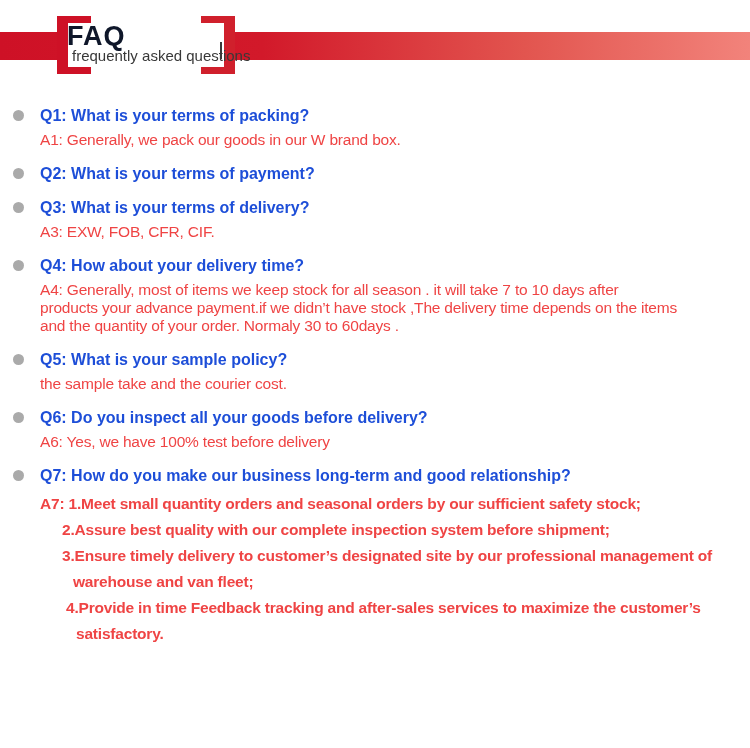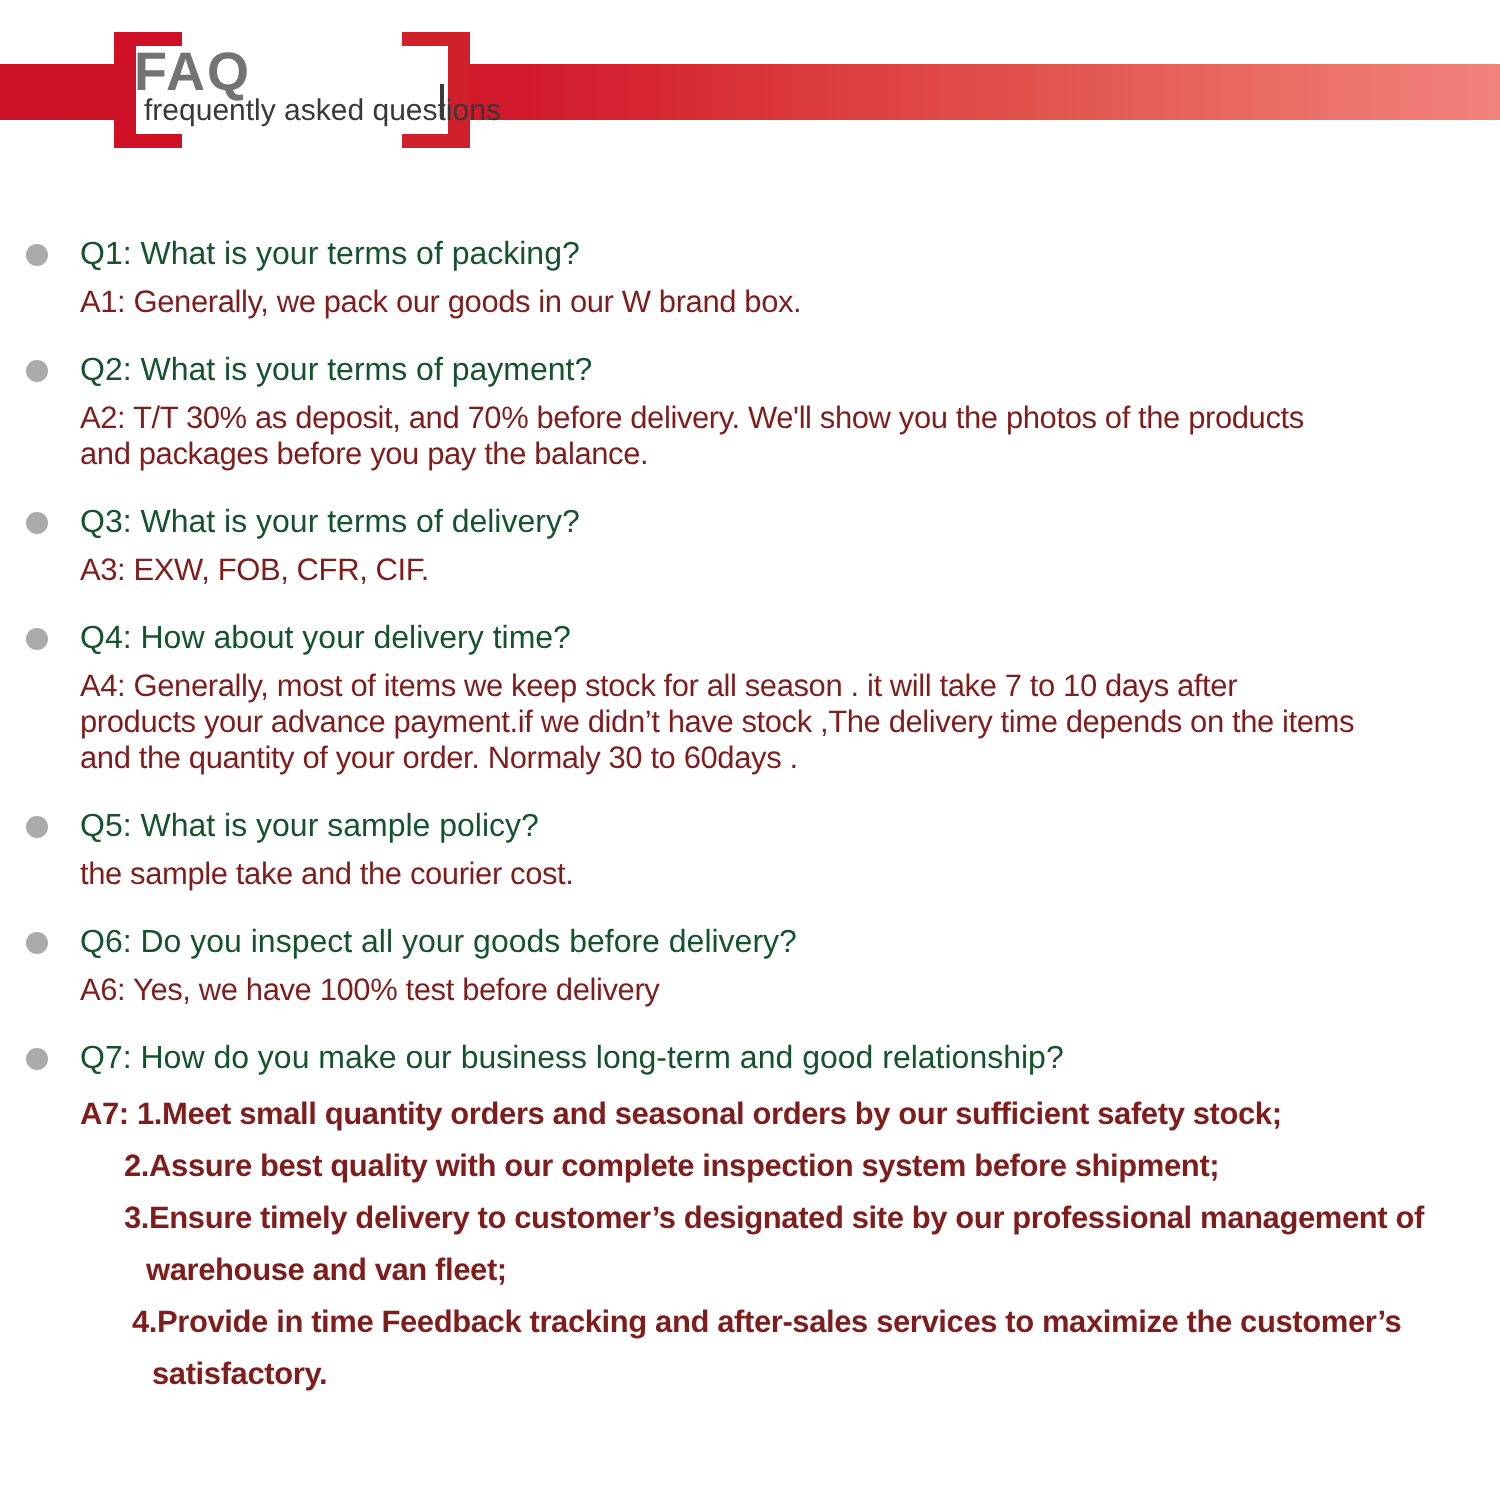--- a/index.html
+++ b/index.html
@@ -30,44 +30,44 @@
   }
   .bracket-right {
     position:absolute; right:0; top:2px; width:34px; height:58px;
     box-sizing:border-box;
     border-right:11px solid #d0202c;
     border-top:7px solid #d0202c;
     border-bottom:7px solid #d0202c;
   }
   .faq-title {
     position:absolute; left:10px; top:7px;
-    font-size:27px; font-weight:bold; color:#737373; letter-spacing:1px;
+    font-size:27px; font-weight:bold; color:#0f172a; letter-spacing:1px;
   }
   .faq-subtitle {
     position:absolute; left:15px; top:33px;
     font-size:15px; color:#383838; white-space:nowrap;
   }
   .subtitle-tick {
     position:absolute; right:13px; top:28px; width:2px; height:17px; background:#3a3a3a;
   }
 
   
   .content { padding:17px 20px 0 40px; }
   .qa { position:relative; margin-bottom:16px; }
   .bullet {
     position:absolute; left:-27px; top:3px;
     width:11px; height:11px; border-radius:50%;
     background:#aaaaaa;
   }
   .q {
-    font-size:16px; font-weight:normal; color:#14532d;
-    line-height:18px; margin:12px 0 6px 0; white-space:nowrap;
+    font-size:16px; font-weight:bold; color:#1d4ed8;
+    line-height:18px; margin:0 0 6px 0; white-space:nowrap;
   }
   .a {
-    font-size:15.5px; color:#7f1d1d; line-height:18px; letter-spacing:-0.2px;
+    font-size:15.5px; color:#ef4444; line-height:18px; letter-spacing:-0.2px;
   }
   .a .line { white-space:nowrap; }
   .qa-7 .a .line { line-height:26px;font-weight:bold; }
   .ind-1 { padding-left:22px; }
   .ind-2 { padding-left:33px; }
   .ind-3 { padding-left:26px; }
   .ind-4 { padding-left:36px; }
 </style>
 </head>
 <body>
@@ -89,24 +89,20 @@
     <span class="bullet"></span>
     <div class="q">Q1: What is your terms of packing?</div>
     <div class="a">
       <div class="line">A1: Generally, we pack our goods in our W brand box.</div>
     </div>
   </div>
 
   <div class="qa qa-2">
     <span class="bullet"></span>
     <div class="q">Q2: What is your terms of payment?</div>
-    <div class="a">
-      <div class="line">A2: T/T 30% as deposit, and 70% before delivery. We'll show you the photos of the products</div>
-      <div class="line">and packages before you pay the balance.</div>
-    </div>
   </div>
 
   <div class="qa qa-3">
     <span class="bullet"></span>
     <div class="q">Q3: What is your terms of delivery?</div>
     <div class="a">
       <div class="line">A3: EXW, FOB, CFR, CIF.</div>
     </div>
   </div>
 

